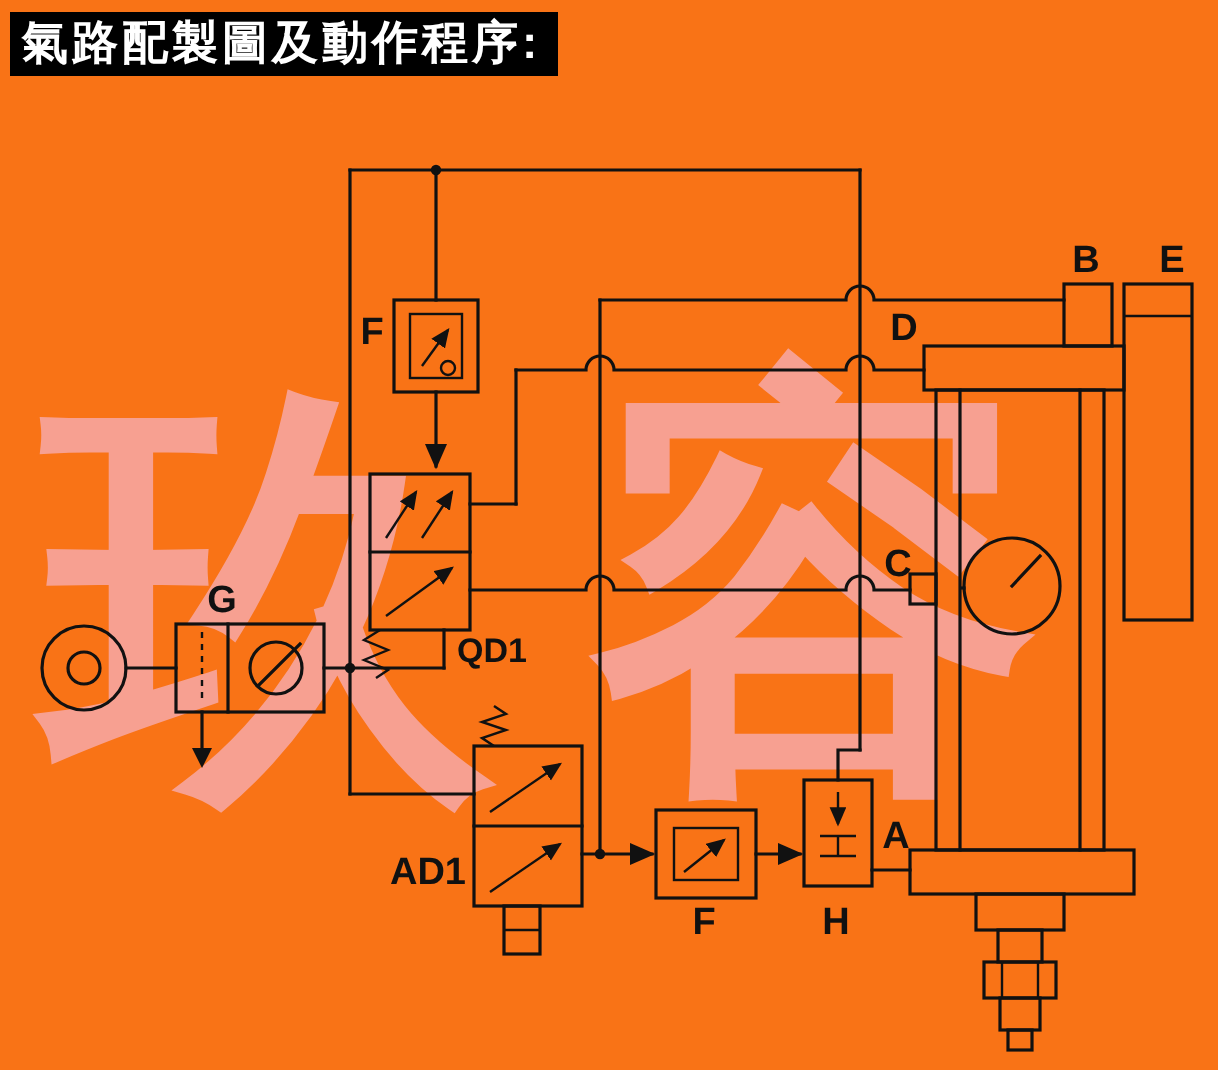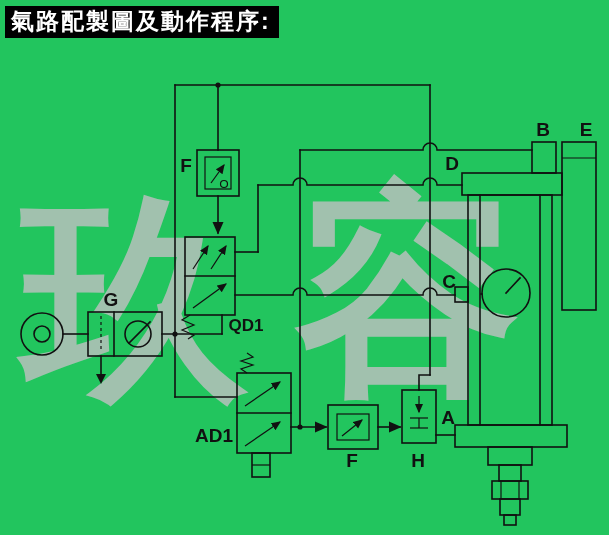--- a/index.html
+++ b/index.html
@@ -1,16 +1,16 @@
 <!DOCTYPE html>
 <html style="--line: #111111; --title_bg: #000000; --title_fg: #ffffff; --watermark_color: #f6bfe4;"><head>
 <meta charset="utf-8">
 <style>
   html,body{margin:0;padding:0;background:#fff;}
-  .stage{position:relative;width:609px;height:535px;background:#22c55e;overflow:hidden;
+  .stage{position:relative;width:609px;height:535px;background:#f97316;overflow:hidden;
          font-family:"Liberation Sans",sans-serif;}
   .title-bar{position:absolute;left:5px;top:6px;background:var(--title_bg,#000);
              color:var(--title_fg,#fff);font-weight:bold;font-size:23px;line-height:30px;
              padding:0 8px 2px 6px;letter-spacing:2px;}
   svg{position:absolute;left:0;top:0;}
   .ln{stroke:var(--line,#111);stroke-width:1.6;fill:none;stroke-linecap:square;}
   .thin{stroke:var(--line,#111);stroke-width:1.2;fill:none;}
   .dash{stroke:var(--line,#111);stroke-width:1.2;fill:none;stroke-dasharray:3,3;}
   .fl{fill:var(--line,#111);stroke:none;}
   .lbl{font-family:"Liberation Sans",sans-serif;font-weight:bold;font-size:19px;

